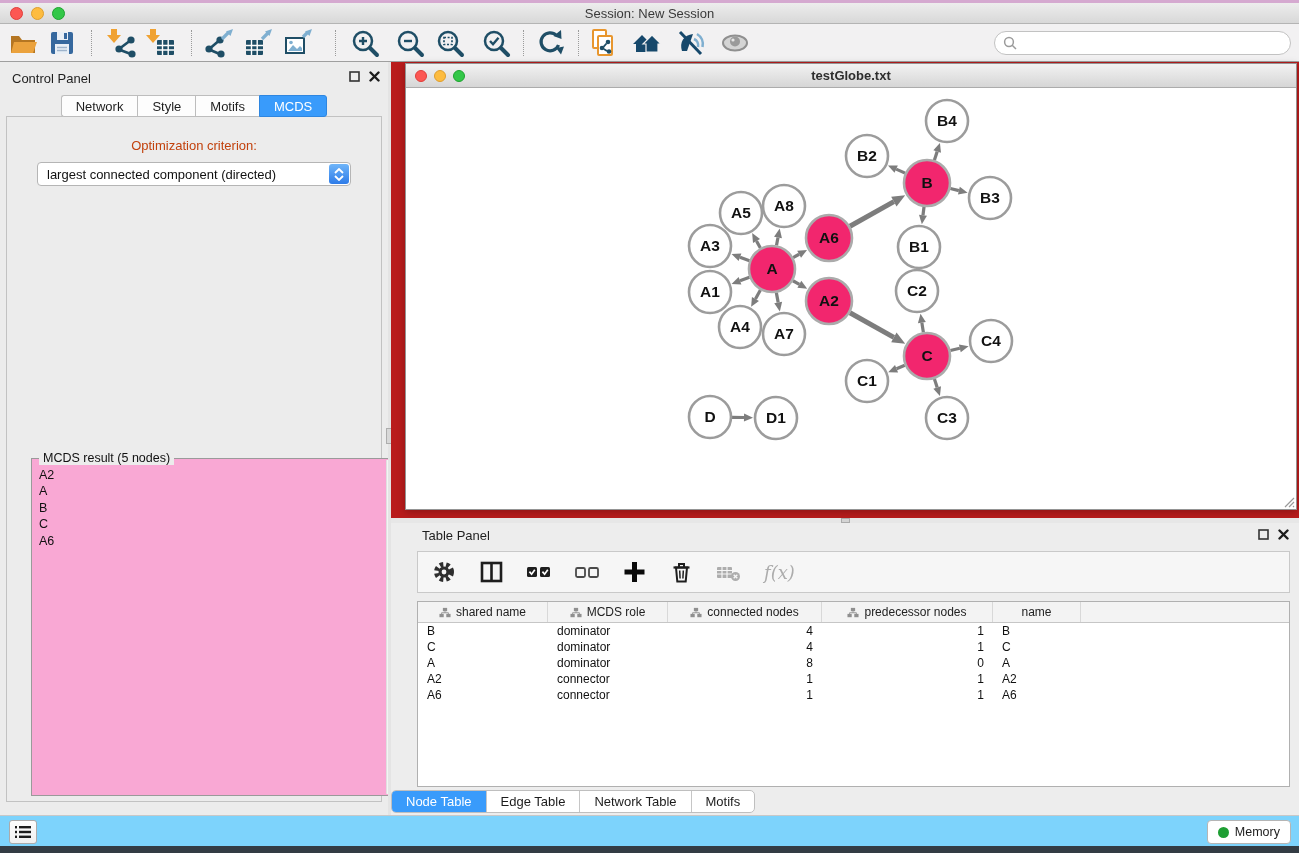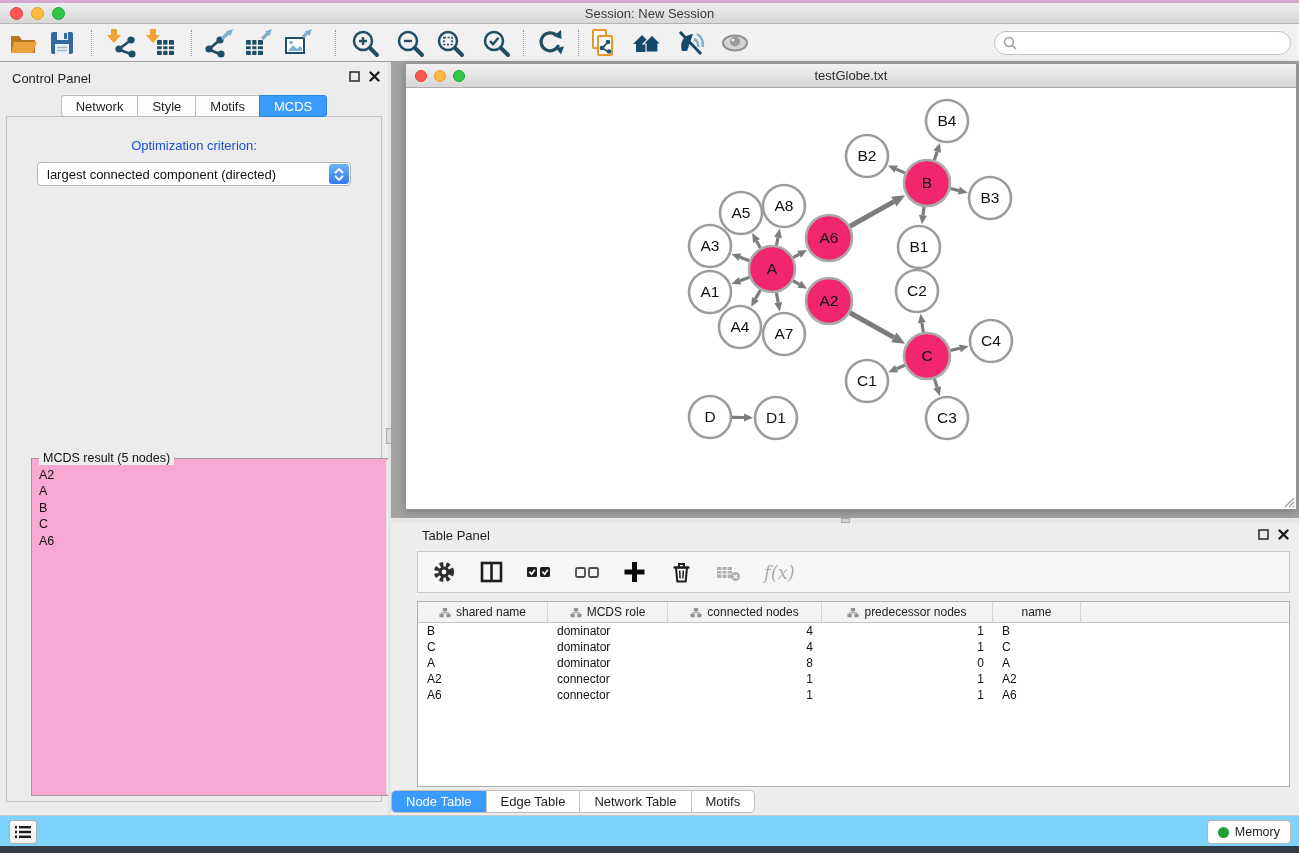--- a/index.html
+++ b/index.html
@@ -41,21 +41,21 @@
   .cp-title { position:absolute; left:12px; top:9px; font-size:13px; color:#1E1E1E; }
   .panel-icons { position:absolute; right:8px; top:9px; display:flex; gap:9px; align-items:center; }
   .cp-tabs { position:absolute; left:0; top:33px; width:100%; display:flex; justify-content:center; z-index:2; }
   .cp-tab { height:22px; padding:0 14px; font-size:13px; color:#1E1E1E; background:#FDFDFD;
     border:1px solid #BDBDBD; border-right:none; display:flex; align-items:center; }
   .cp-tab:first-child { border-radius:3px 0 0 3px; }
   .cp-tab:last-child { border-right:1px solid #BDBDBD; border-radius:0 3px 3px 0; }
   .cp-tab.active { background:#399BFB; border-color:#2E86E0; color:#fff; }
   .cp-box { position:absolute; left:6px; right:6px; top:54px; height:686px;
     background:#ECECEC; border:1px solid #C2C2C2; }
-  .opt-label { margin-top:21px; text-align:center; font-size:13px; color:#1d4ed8; }
+  .opt-label { margin-top:21px; text-align:center; font-size:13px; color:#c2410c; }
   .combo { margin:9px auto 0; width:314px; height:24px; background:#fff; border:1px solid #B5B5B5;
     border-radius:4px; position:relative; display:flex; align-items:center; }
   .combo-text { font-size:13px; color:#111; padding-left:9px; white-space:nowrap; }
   .combo-step { position:absolute; right:1px; top:1px; width:20px; height:20px; border-radius:3px;
     background:linear-gradient(#6FB5F9,#2D7BE8); display:flex; flex-direction:column;
     align-items:center; justify-content:center; gap:1px; }
   .combo-step svg { display:block; }
   .btn-row { margin-top:12px; display:flex; justify-content:center; gap:13px; }
   .pushbtn { height:23px; padding:0 15px; background:linear-gradient(#FFFFFF,#F3F3F3);
     border:1px solid #B5B5B5; border-radius:5px; font-size:13px; color:#1C1C1C;
@@ -68,21 +68,21 @@
   .result-item { font-size:12.5px; color:#111; padding-left:7px; line-height:16.4px; }
   .fs-scroll { position:absolute; right:1px; top:1px; bottom:1px; width:10px;
     background:#F4F4F4; border-left:1px solid #E0E0E0; }
 
   .v-splitter { position:absolute; left:388px; top:0; width:3px; height:753px; background:#E4E4E4; }
   .v-handle { position:absolute; left:-2px; top:366px; width:7px; height:16px;
     background:#D8D8D8; border:1px solid #ADADAD; }
 
   
   .right-area { position:absolute; left:391px; top:0; width:908px; height:753px; }
-  .desktop-pane { position:absolute; left:0; top:0; width:908px; height:456px; background:#a3a3a3; }
+  .desktop-pane { position:absolute; left:0; top:0; width:908px; height:456px; background:#b91c1c;font-weight:bold; }
   .netwin { position:absolute; left:14px; top:1px; width:892px; height:447px;
     background:#fff; border:1px solid #949494; box-shadow:0 2px 8px rgba(0,0,0,.25); }
   .net-titlebar { position:relative; height:24px; background:linear-gradient(#F2F2F2,#D6D6D6);
     border-bottom:1px solid #ACACAC; display:flex; align-items:center; }
   .net-lights { display:flex; gap:7px; margin-left:9px; }
   .net-lights .light { width:12px; height:12px; }
   .net-title { position:absolute; left:0; right:0; text-align:center; font-size:13px; color:#2D2D2D; }
   .net-canvas { position:absolute; left:0; top:24px; right:0; bottom:0; background:#fff; }
   .net-canvas svg { display:block; }
   .grip { position:absolute; right:1px; bottom:1px; width:12px; height:12px; }

